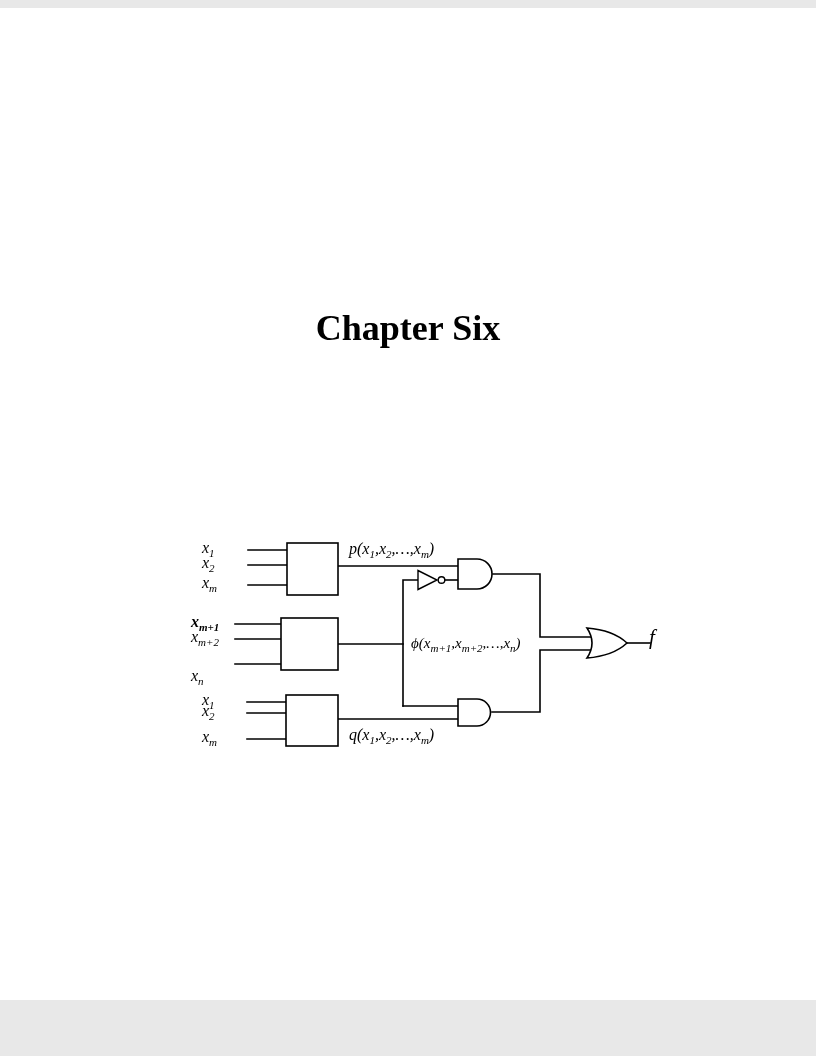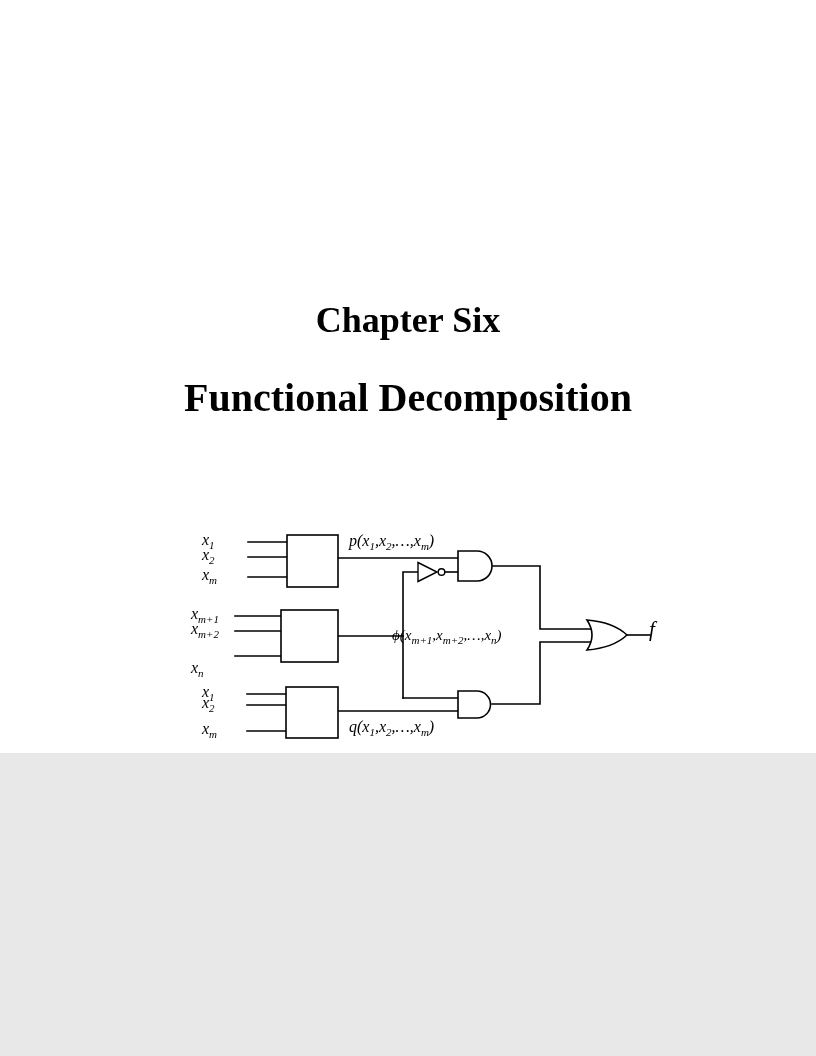--- a/index.html
+++ b/index.html
@@ -1,21 +1,21 @@
 <!DOCTYPE html>
 <html style="--ink: #000000; --bg: #ffffff;"><head>
 <meta charset="utf-8">
 <style>
   :root { --ink:#000000; --bg:#ffffff; }
   * { margin:0; padding:0; box-sizing:border-box; }
   html,body { background:#e8e8e8; }
   .page {
     position:relative;
-    width:816px; height:753px;
-    margin:0 auto;
+    width:816px; height:992px;
+    margin:8px auto;
     background:var(--bg);
     overflow:hidden;
     font-family:"Liberation Serif", serif;
     color:var(--ink);
   }
   .chapter-title {
     position:absolute; top:300px; left:0; width:816px;
     text-align:center;
     font-family:"Liberation Serif", serif;
     font-weight:bold; font-size:36px; line-height:40px;
@@ -38,40 +38,39 @@
     white-space:nowrap;
     text-align:right;
   }
   .lbl .sub { font-size:11px; vertical-align:-4px; font-style:italic; }
   .in { width:42px; text-align:left; }
   
   .in-p-1 { left:202px; top:531px; }
   .in-p-2 { left:202px; top:546px; }
   .in-p-m { left:202px; top:566px; }
   
-  .in-f-1 { left:191px; top:605px; }
+  .in-f-1 { left:191px; top:605px;font-weight:bold; }
   .in-f-2 { left:191px; top:620px;font-family:Liberation Serif, serif; }
   .in-f-n { left:191px; top:659px; }
   
   .in-q-1 { left:202px; top:683px; }
   .in-q-2 { left:202px; top:694px; }
   .in-q-m { left:202px; top:720px; }
   
   .lbl-p   { left:349px; top:532px; }
-  .lbl-phi { left:392px; top:626px; font-size:15px; }
+  .lbl-phi { left:411px; top:626px; font-size:15px; }
   .lbl-q   { left:349px; top:718px; }
   .lbl-f   { left:649px; top:620px; font-size:21px; }
 </style>
 </head>
 <body>
 
 <div class="page">
 
   <div class="chapter-title">Chapter Six</div>
-  <div class="main-title">Functional Decomposition</div>
 
   <svg class="circuit" width="816" height="1056" viewBox="0 0 816 1056">
 
     <g stroke="#000000" stroke-width="1.6" fill="none" stroke-linecap="square">
 
       <path d="M248,542H287"></path>
       <path d="M248,557H287"></path>
       <path d="M248,577H287"></path>
 
       <path d="M235,616H281"></path>

